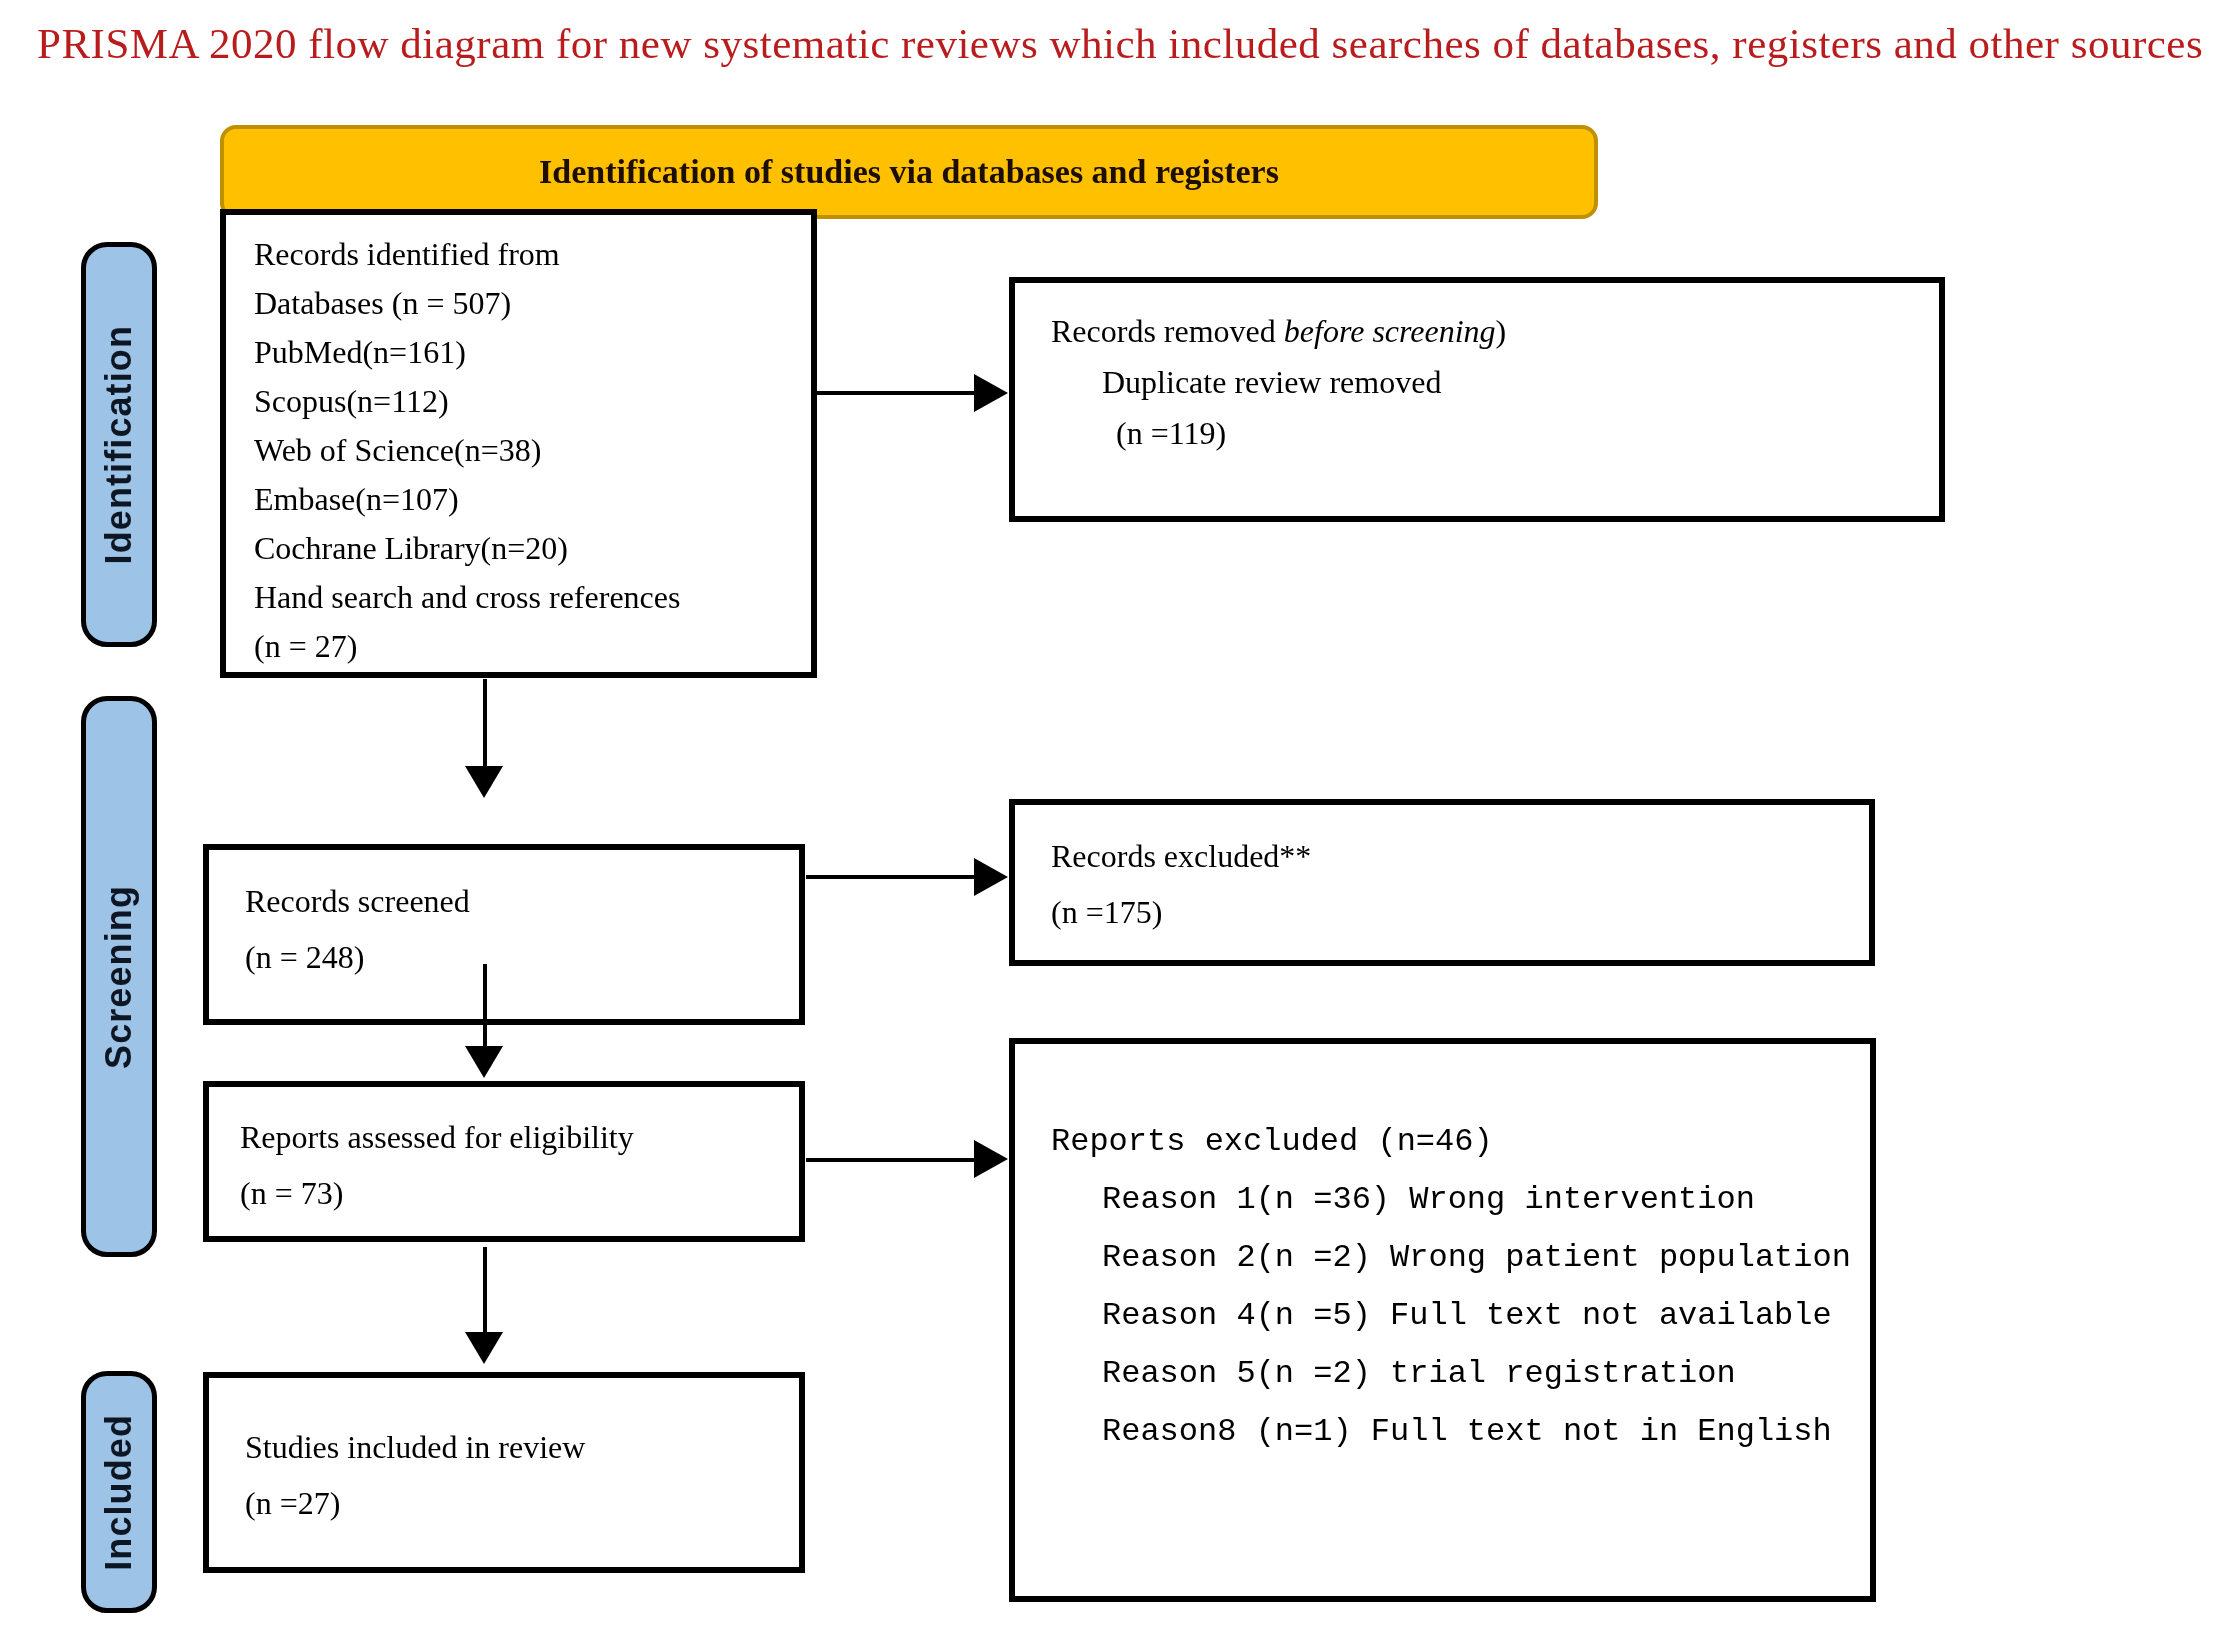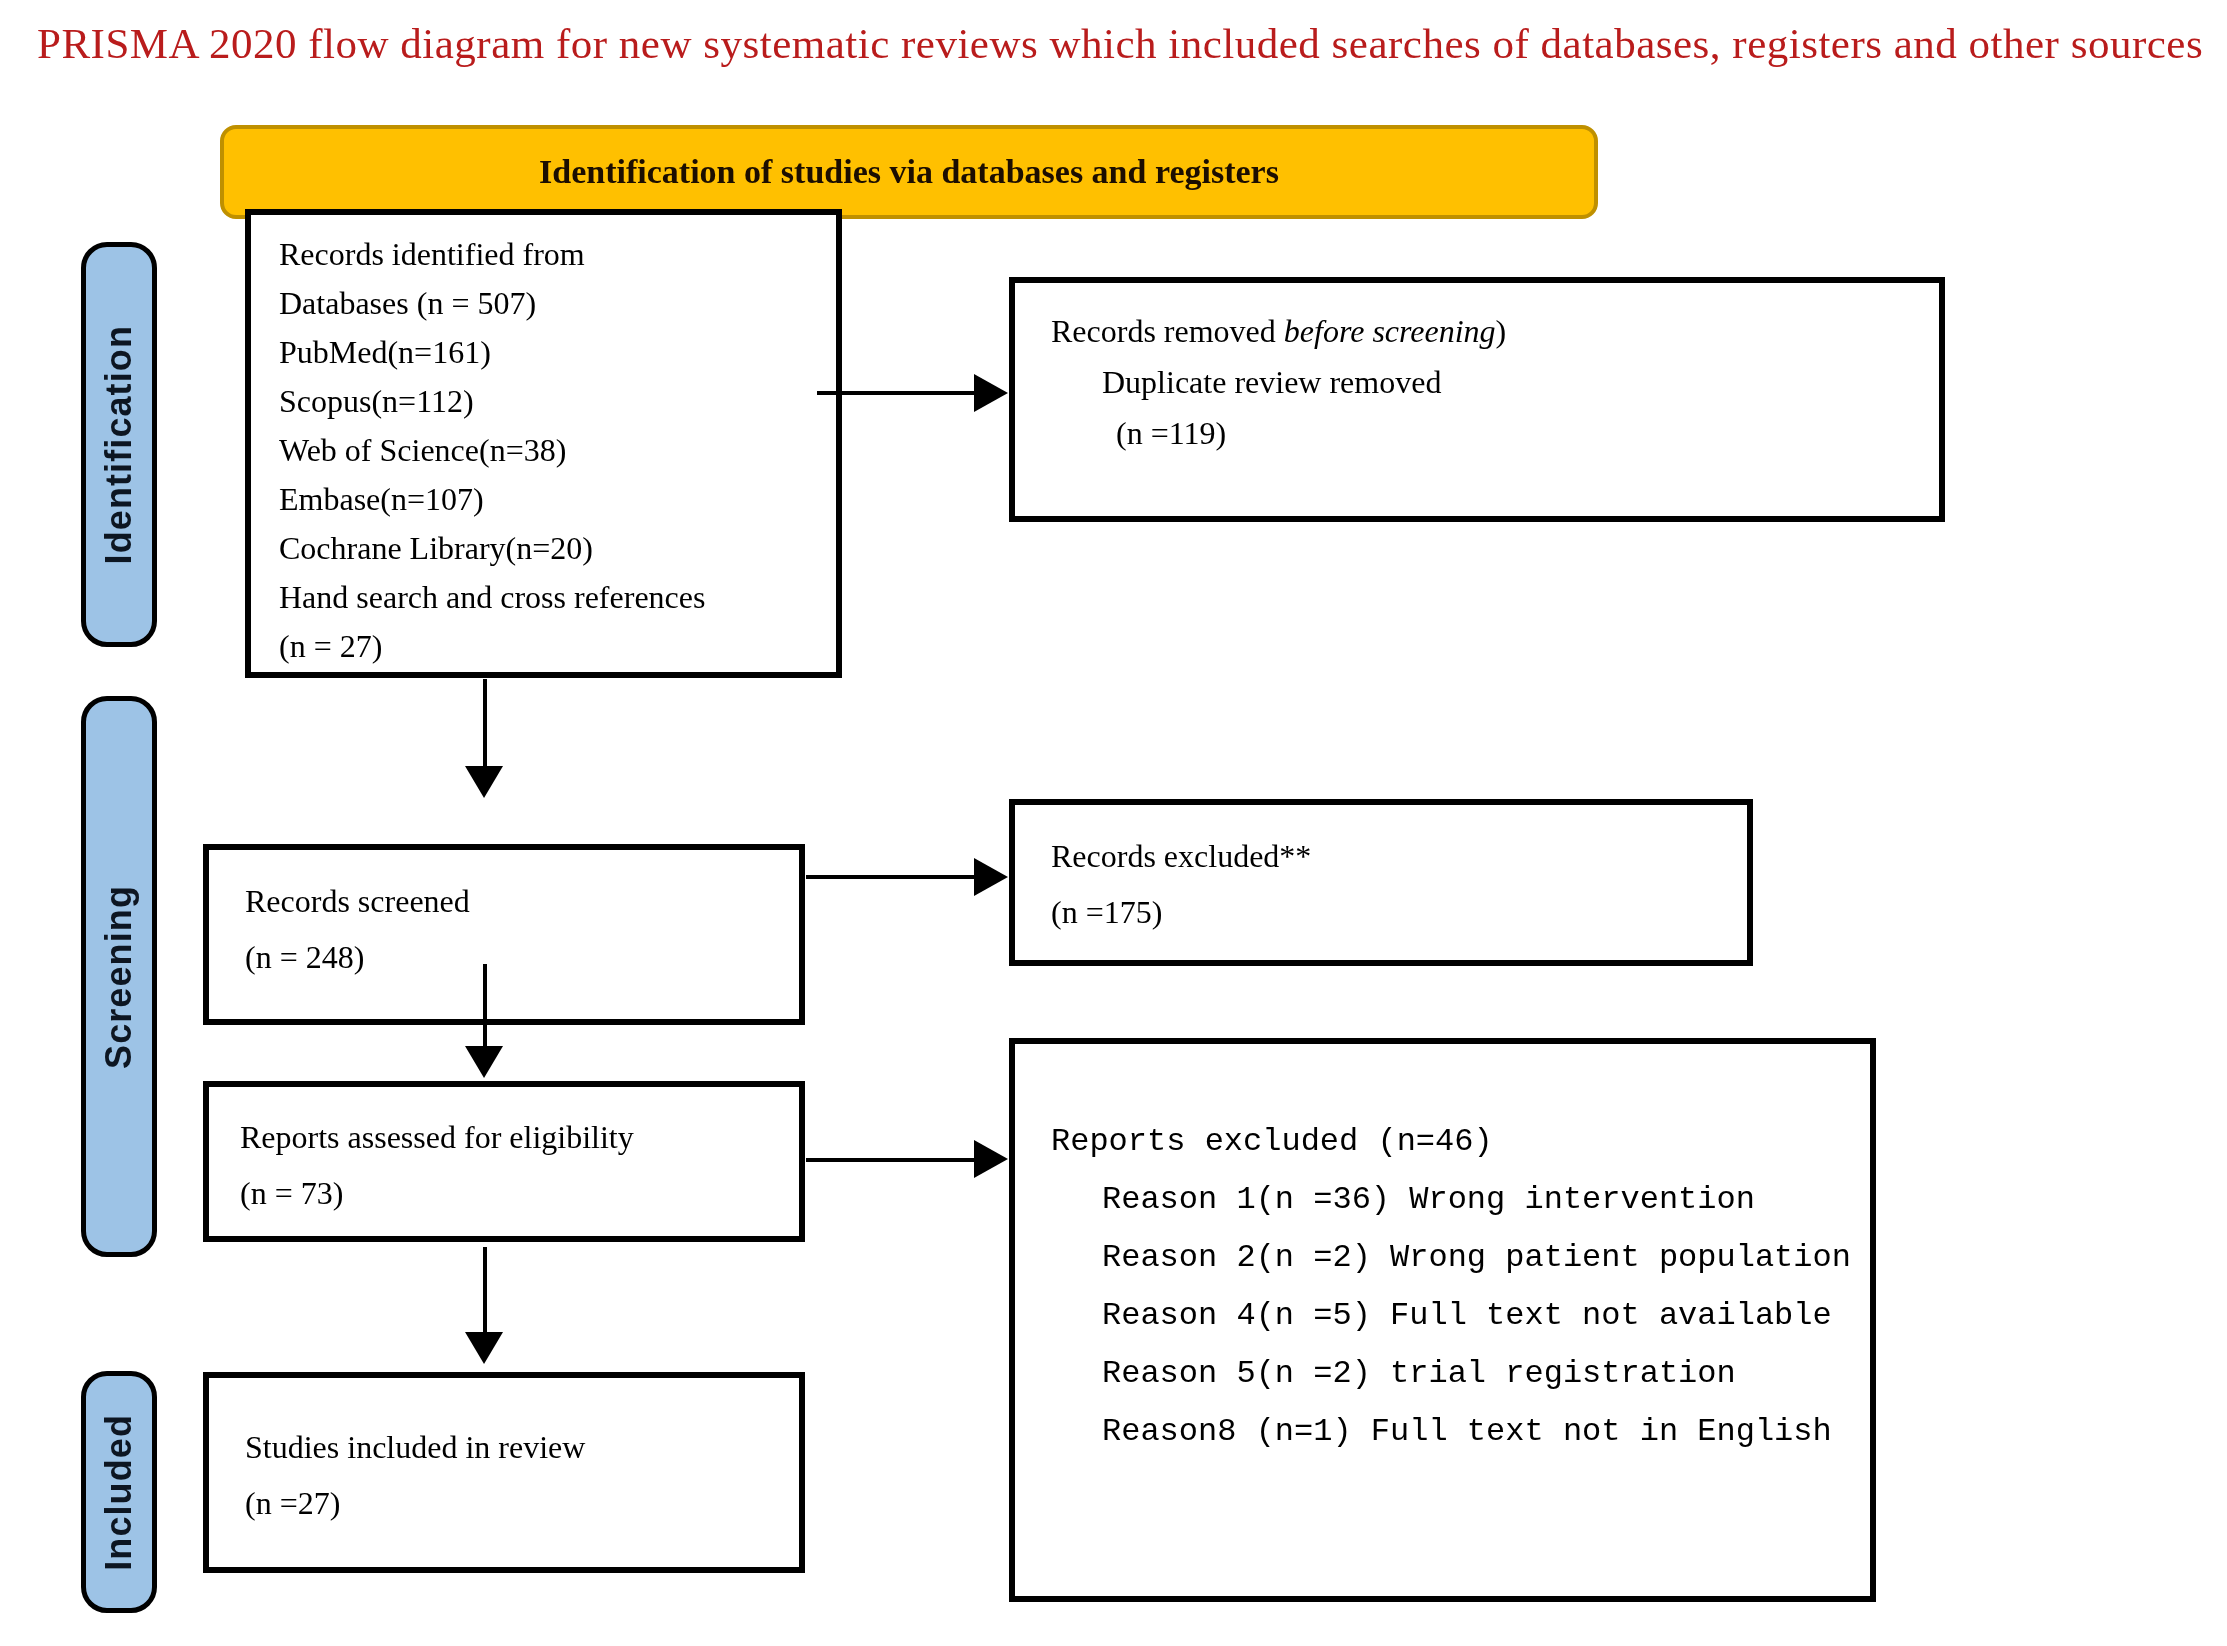--- a/index.html
+++ b/index.html
@@ -64,24 +64,24 @@
     border:6px solid #000000;
     box-sizing:border-box;
     color:#000000;
     font-size:32px;
     line-height:51px;
   }
   .flowbox .line{ white-space:nowrap; }
   .indent1{ padding-left:51px; }
   .indent2{ padding-left:65px; }
 
-  .box-records-identified{ left:220px; top:209px;  width:597px; height:469px; padding:15px 5.4px 0 28px; line-height:49px;margin-left:25px;}
+  .box-records-identified{ left:220px; top:209px;  width:597px; height:469px; padding:15px 5.4px 0 28px; line-height:49px;}
   .box-records-removed   { left:1009px; top:277px; width:936px; height:245px; padding:22.6px 5.4px 0 36px; }
   .box-records-screened  { left:203px; top:844px; width:602px; height:181px; padding:22.6px 5.4px 0 36px; line-height:56px;}
-  .box-records-excluded  { left:1009px; top:799px; width:744px; height:167px; padding:22.6px 5.4px 0 36px; line-height:56px;}
+  .box-records-excluded  { left:1009px; top:799px; width:866px; height:167px; padding:22.6px 5.4px 0 36px; line-height:56px;}
   .box-reports-assessed  { left:203px; top:1081px; width:602px; height:161px; padding:21.5px 5.4px 0 31px; line-height:56px;}
   .box-reports-excluded  { left:1009px; top:1038px; width:867px; height:564px; padding:69px 5.4px 0 36px; line-height:58px;font-family:Liberation Mono, monospace;}
   .box-studies-included  { left:203px; top:1372px; width:602px; height:201px; padding:41px 5.4px 0 36px; line-height:56px;}
 
   .arrow{ position:absolute; }
   .stem-h{ position:absolute; height:4.3px; background:#000000; }
   .stem-v{ position:absolute; width:4.3px;  background:#000000; }
   .head-right{
     position:absolute; width:0; height:0;
     border-top:19.4px solid transparent;

